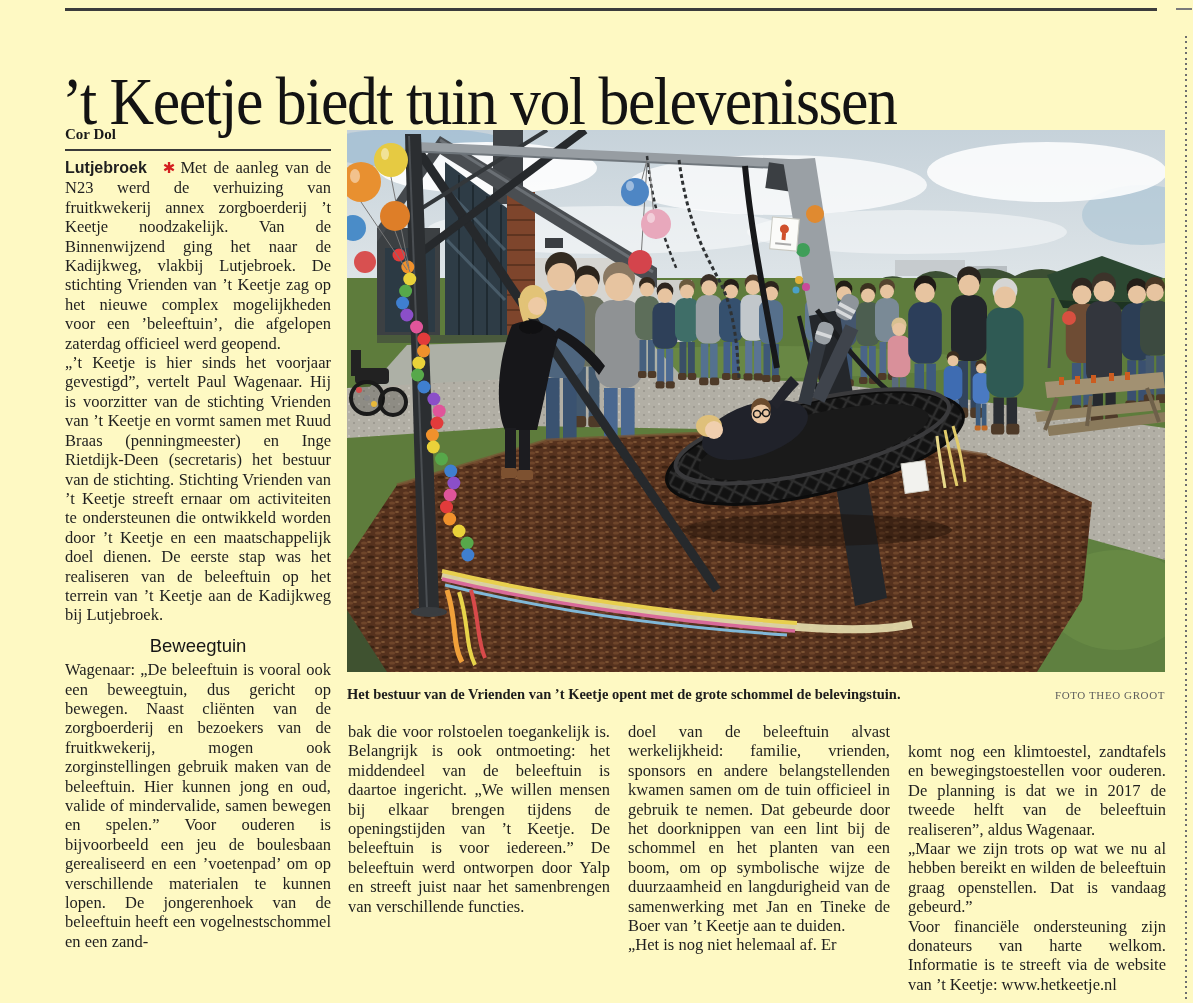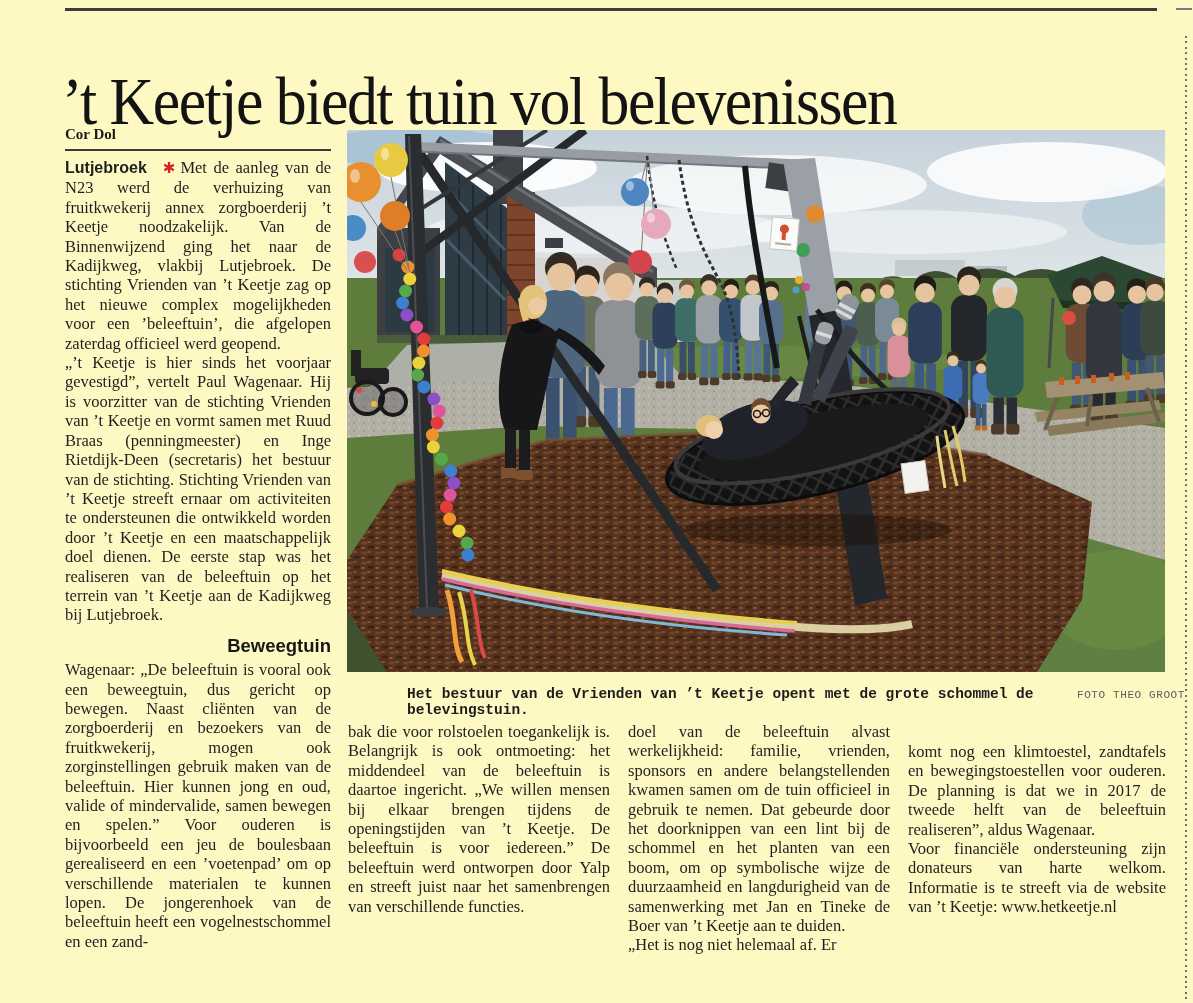--- a/index.html
+++ b/index.html
@@ -25,29 +25,29 @@
 
   .col { position:absolute; font-size:16.5px; line-height:19.4px; text-align:justify;
     hyphens:auto; -webkit-hyphens:auto; color:#1f1f1f; }
   .col p { margin:0; }
   .col-left  { left:65px;  top:158px; width:266px; height:840px; }
   .col-2 { left:348px; top:722px; width:262px; height:278px; }
   .col-3 { left:628px; top:722px; width:262px; height:278px; }
   .col-4 { left:908px; top:742px; width:258px; height:278px; }
   .dateline { font-family:"Liberation Sans", sans-serif; font-weight:bold; font-size:16px; margin-right:16px; }
   .star { color:#d42020; font-size:15px; margin-right:5px; }
-  .subhead { font-family:"Liberation Sans", sans-serif; font-weight:bold; font-size:18.5px;
-    margin:11px 0 5px 0; text-align:right; color:#161616; }
+  .subhead { font-family:"Liberation Sans", sans-serif; font-weight:normal; font-size:18.5px;
+    margin:11px 0 5px 0; text-align:center; color:#161616; }
 
   .photo { position:absolute; left:347px; top:130px; width:818px; height:542px; background:#cfd8dd; }
   .photo svg { display:block; width:100%; height:100%; }
 
   .caption-row { position:absolute; left:347px; top:686px; width:818px;
-    display:flex; justify-content:flex-end; align-items:flex-start;
-    font-family:Liberation Mono, monospace;margin-left:20px; }
+    display:flex; justify-content:space-between; align-items:flex-start;
+    font-family:Liberation Serif, serif; }
   .caption { font-weight:bold; font-size:14.5px; color:#1c1c1c; max-width:670px; }
   .credit { font-size:11px; color:#5c5c5c; letter-spacing:.6px; margin-top:3px; white-space:nowrap; }
 </style>
 </head>
 <body>
 
 <div class="page">
   <div class="top-rule"></div>
   <div class="top-rule-dash"></div>
   <div class="dotted-border"></div>
@@ -540,15 +540,16 @@
 
   <div class="col col-2">
     <p>bak die voor rolstoelen toegankelijk is. Belangrijk is ook ontmoeting: het middendeel van de beleeftuin is daartoe ingericht. „We willen mensen bij elkaar brengen tijdens de openingstijden van ’t Keetje. De beleeftuin is voor iedereen.” De beleeftuin werd ontworpen door Yalp en streeft juist naar het samenbrengen van verschillende functies.</p>
   </div>
   <div class="col col-3">
     <p>doel van de beleeftuin alvast werkelijkheid: familie, vrienden, sponsors en andere belangstellenden kwamen samen om de tuin officieel in gebruik te nemen. Dat gebeurde door het doorknippen van een lint bij de schommel en het planten van een boom, om op symbolische wijze de duurzaamheid en langdurigheid van de samenwerking met Jan en Tineke de Boer van ’t Keetje aan te duiden.</p>
     <p>„Het is nog niet helemaal af. Er</p>
   </div>
   <div class="col col-4">
     <p>komt nog een klimtoestel, zandtafels en bewegingstoestellen voor ouderen. De planning is dat we in 2017 de tweede helft van de beleeftuin realiseren”, aldus Wagenaar.</p>
+    <p>„Maar we zijn trots op wat we nu al hebben bereikt en wilden de beleeftuin graag openstellen. Dat is vandaag gebeurd.”</p>
     <p>Voor financiële ondersteuning zijn donateurs van harte welkom. Informatie is te streeft via de website van ’t Keetje: www.hetkeetje.nl</p>
   </div>
 </div>
 
 </body></html>

